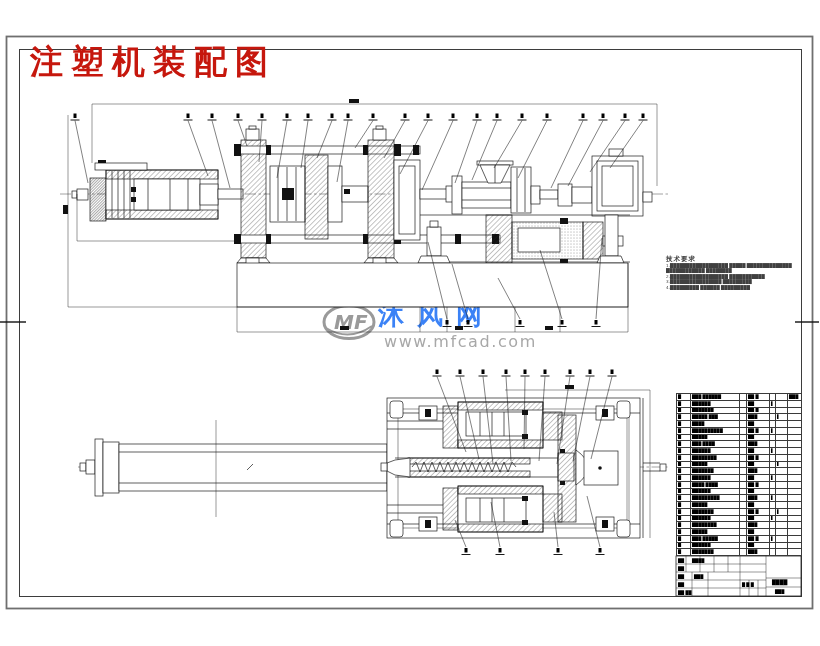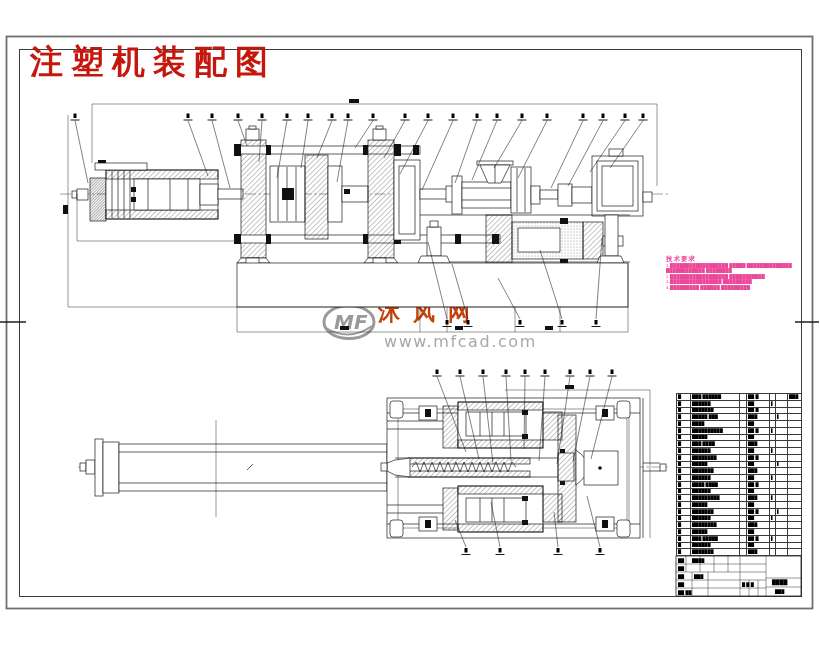--- a/index.html
+++ b/index.html
@@ -15,26 +15,26 @@
   .hz{fill:url(#h1);stroke:#1a1a1a;stroke-width:.7;}
   .hz2{fill:url(#h2);stroke:#1a1a1a;stroke-width:.7;}
   .dt{fill:url(#d1);stroke:#1a1a1a;stroke-width:.7;}
   .tb-label{font-family:"DejaVu Sans",sans-serif;fill:#000;}
 
   .title{left:30px;top:40px;font-family:Liberation Sans, sans-serif;font-weight:bold;
          font-size:33px;letter-spacing:8px;white-space:nowrap;}
 
   .watermark{left:322px;top:296px;width:190px;height:54px;color:#9a9a9a;}
   .wm-logo{position:absolute;left:0;top:2px;}
-  .wm-site{position:absolute;left:56px;top:2px;font-size:22px;font-weight:bold;
-           letter-spacing:13px;white-space:nowrap;color:#c2410c;}
+  .wm-site{position:absolute;left:56px;top:2px;font-size:26px;font-weight:bold;
+           letter-spacing:13px;white-space:nowrap;color:#3b82f6;}
   .wm-url{position:absolute;left:62px;top:36px;font-size:16px;letter-spacing:1.6px;
           color:#a8a8a8;white-space:nowrap;}
 
-  .notes{left:666px;top:255px;width:133px;color:#ec4899;}
+  .notes{left:666px;top:255px;width:133px;color:#404040;}
   .notes-h{font-size:6.5px;font-weight:bold;line-height:8px;letter-spacing:1px;}
   .notes-l{font-size:4.2px;line-height:5.4px;white-space:nowrap;overflow:hidden;width:133px;}
 
   .bom{left:676px;top:393px;width:125px;height:163px;}
   .bom table{border-collapse:collapse;table-layout:fixed;width:125px;height:163px;}
   .bom td{border:0.5px solid #3a3a3a;padding:0 1px;font-size:4px;line-height:4px;
           color:#000;overflow:hidden;white-space:nowrap;}
 </style>
 </head>
 <body>

